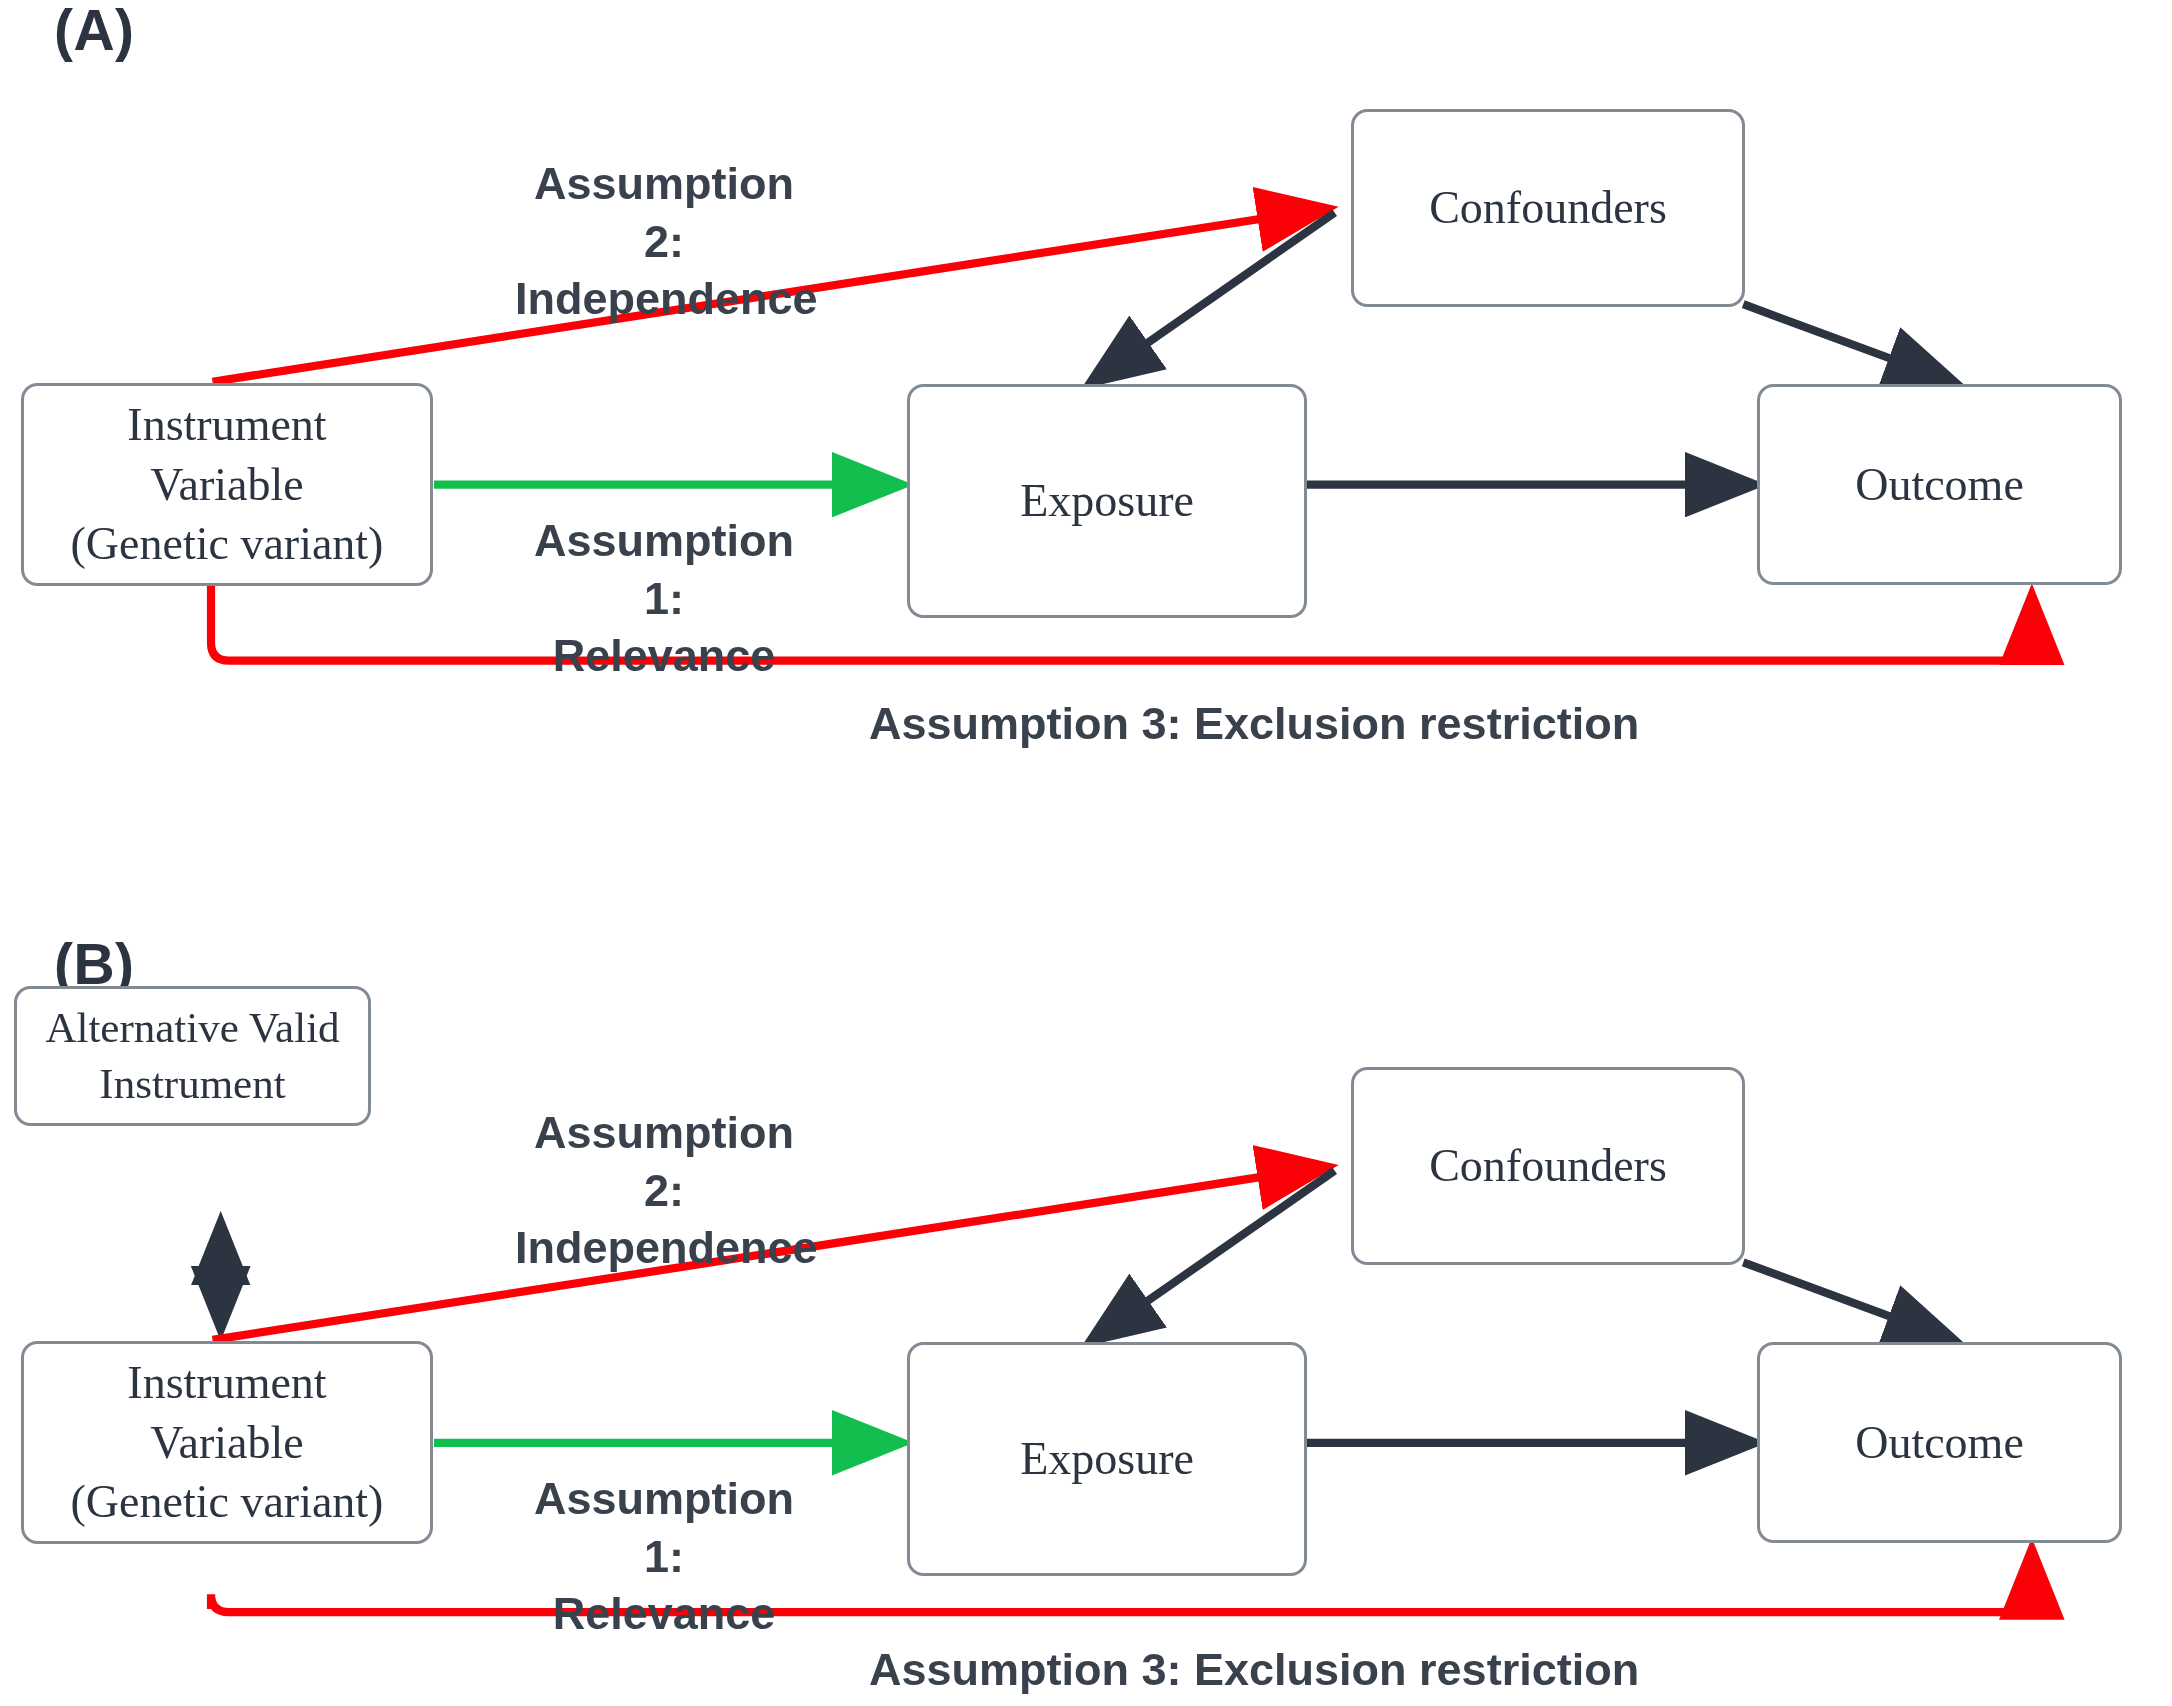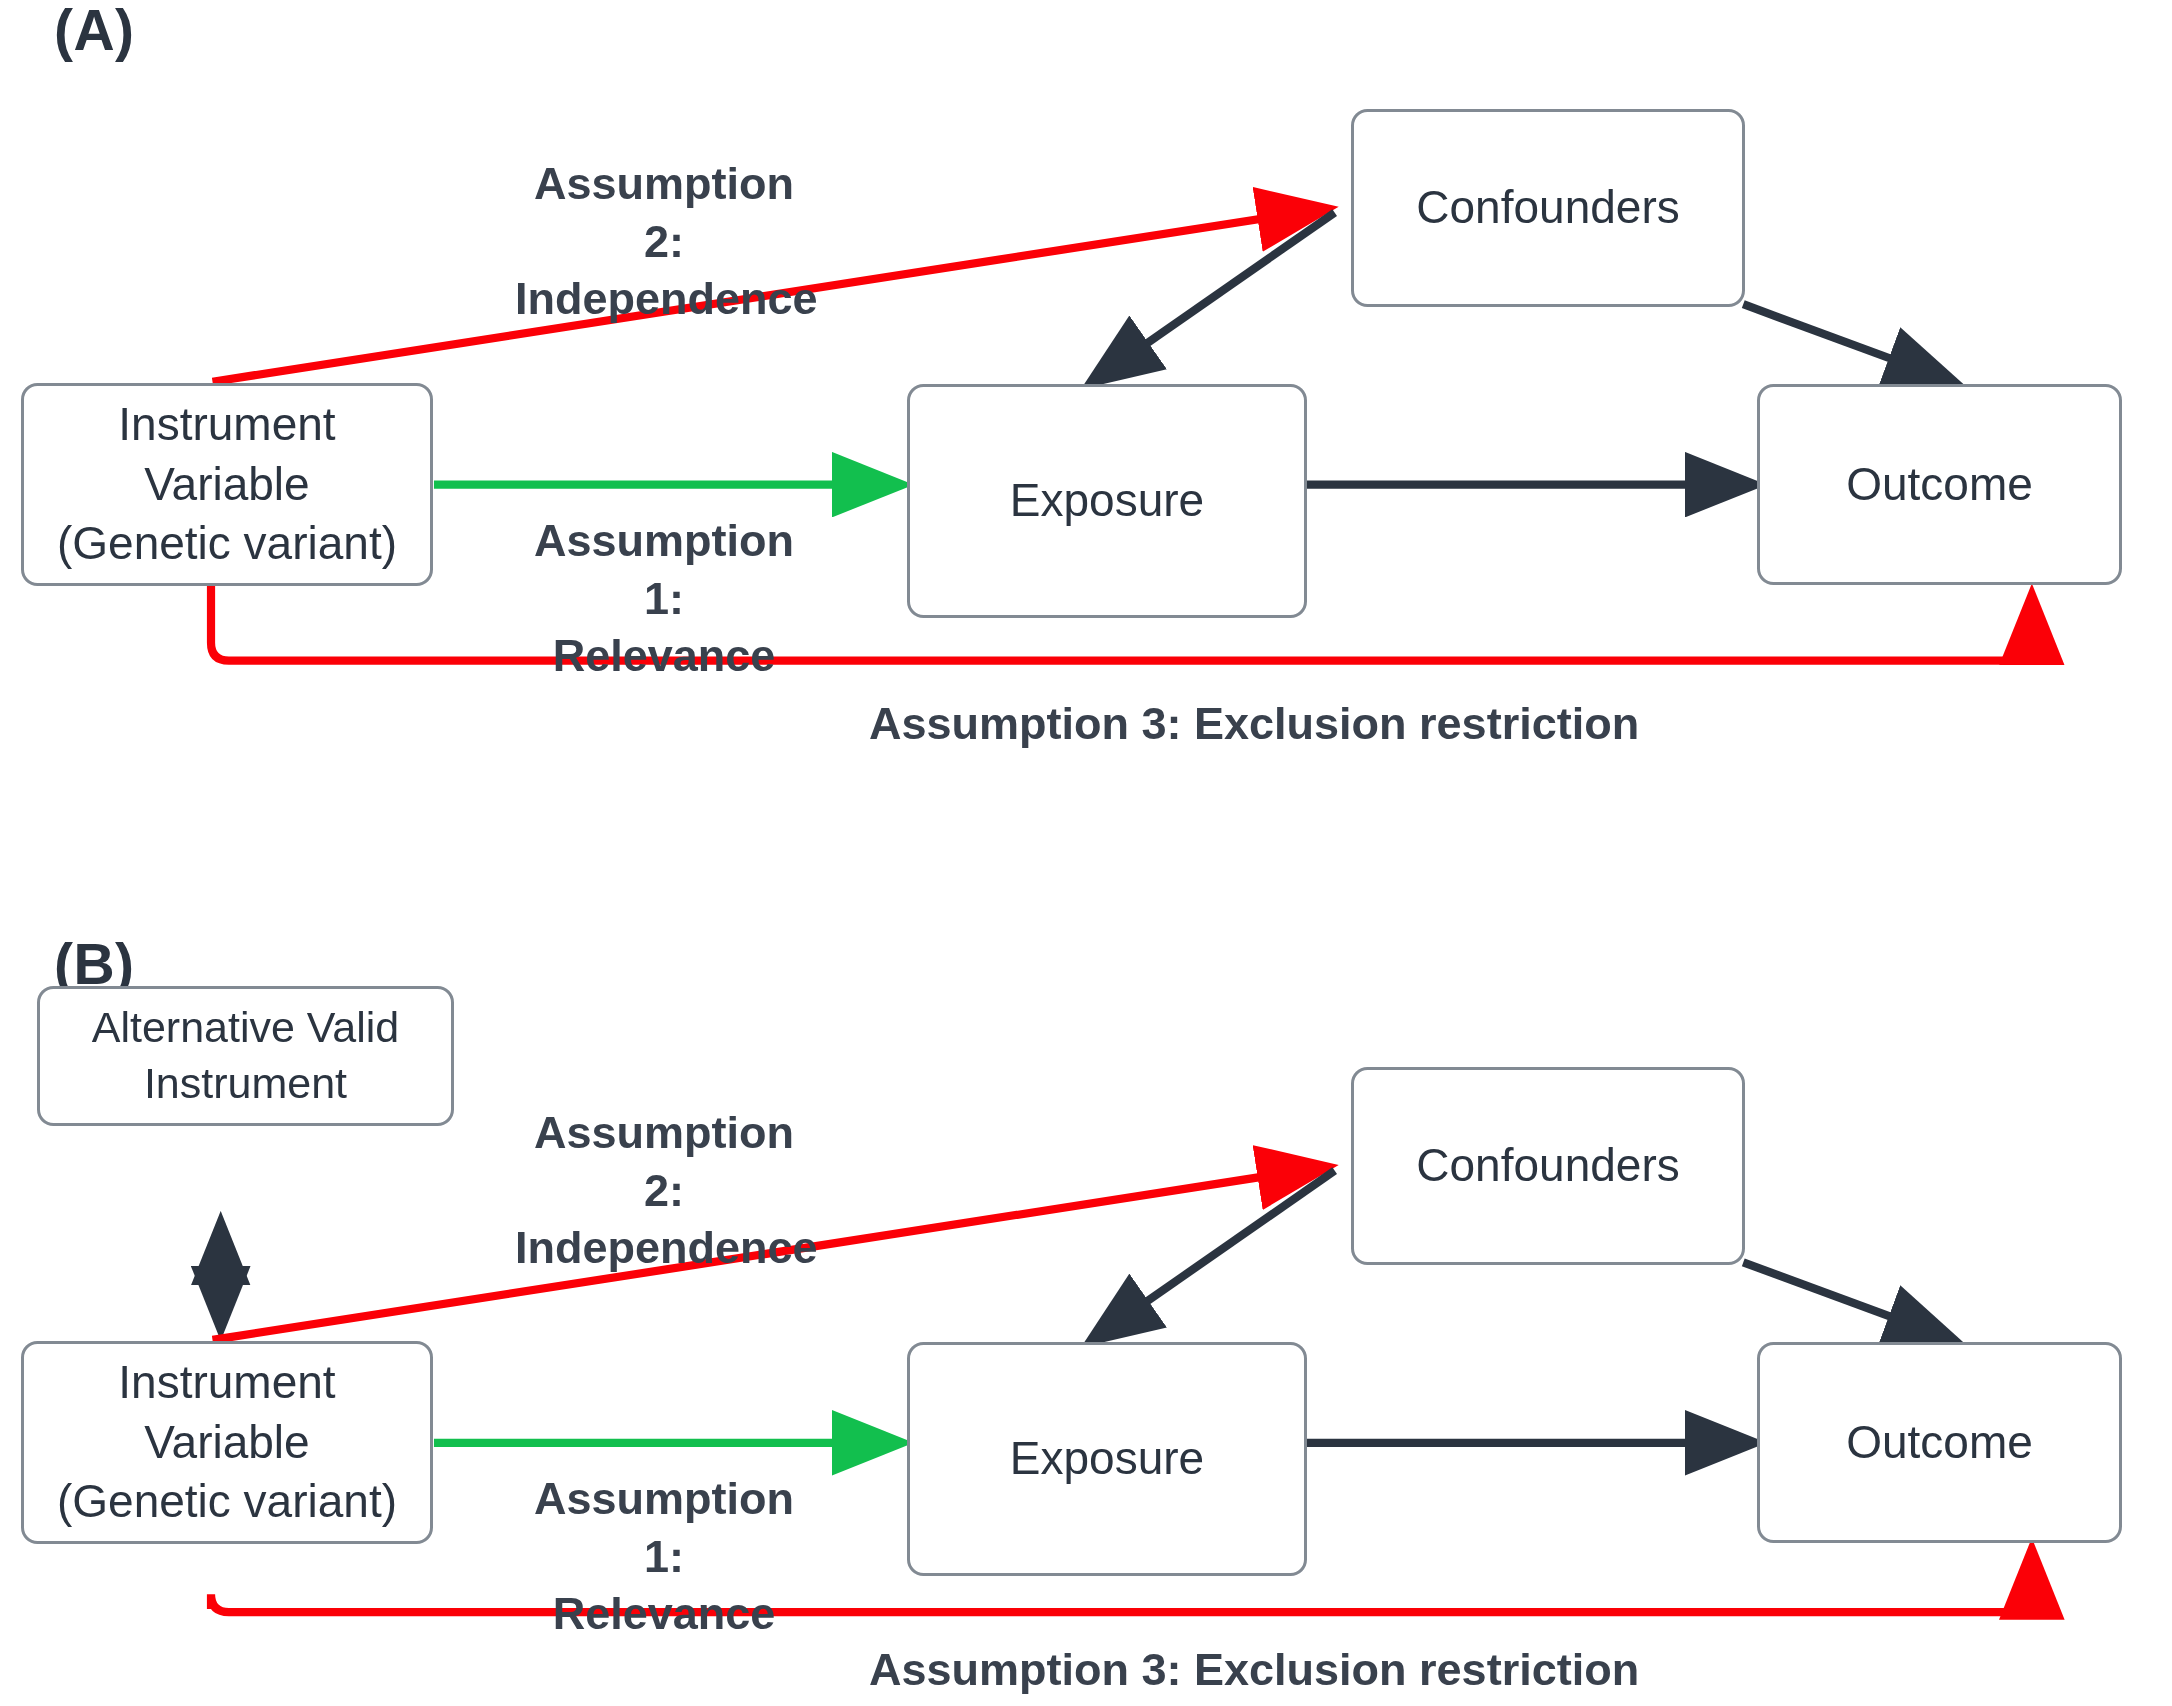--- a/index.html
+++ b/index.html
@@ -36,20 +36,21 @@
     justify-content: center;
     text-align: center;
     color: #2b3440;
     font-size: 46px;
     line-height: 1.30;
     z-index: 5;
   }
   .node .node-text {
     display: block;
     padding: 0 9px;
+    font-family: Liberation Serif, serif;
   }
   .edge-label {
     position: absolute;
     color: #39414d;
     font-size: 45px;
     line-height: 1.28;
     text-align: center;
     white-space: pre-line;
     z-index: 6;
     font-weight: bold;
@@ -162,21 +163,21 @@
   <div class="edge-label" style="left:515px; top:155px; width:298px;">Assumption 2:
 Independence</div>
 
   <div class="edge-label" style="left:515px; top:512px; width:298px;">Assumption 1:
 Relevance</div>
 
   <div class="edge-label one-line" style="left:869px; top:695px;">Assumption 3: Exclusion restriction</div>
 
   <div class="panel-label" style="left:54px; top:931px;">(B)</div>
 
-  <div class="node" style="left:37px; top:986px; width:417px; height:140px; font-size:43px;">
+  <div class="node" style="left:14px; top:986px; width:357px; height:140px; font-size:43px;">
     <span class="node-text" style="white-space:pre-line;">Alternative Valid
 Instrument</span>
   </div>
 
   <div class="node" style="left:21px; top:1341px; width:412px; height:203px;">
     <span class="node-text" style="white-space:pre-line;">Instrument
 Variable
 (Genetic variant)</span>
   </div>
 

